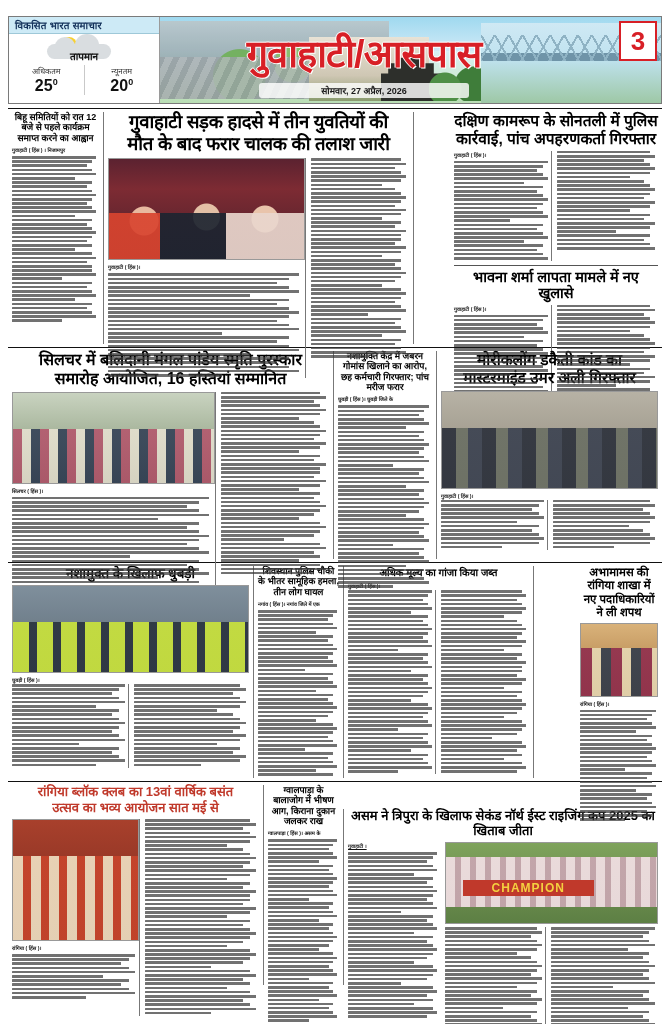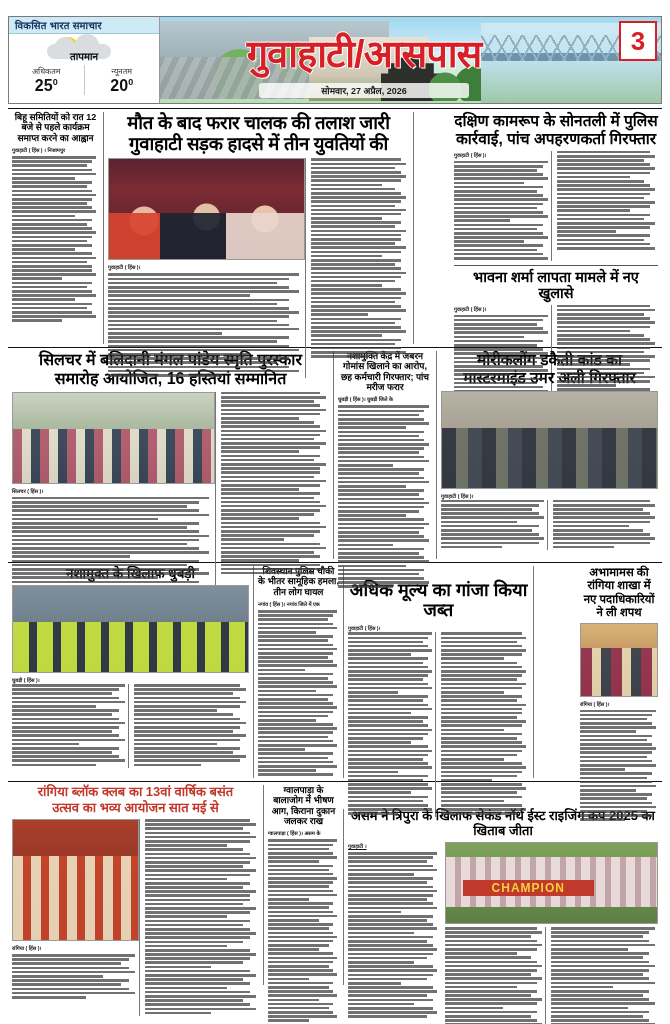--- a/index.html
+++ b/index.html
@@ -204,22 +204,22 @@
             <div class="ln s3"></div>
             <div class="ln"></div>
           <div class="ln s2"></div>
             <div class="ln"></div>
             <div class="ln s1"></div>
             <div class="ln s4"></div>
         </div>
       </div>
 
       <div class="col vline" style="width:310px;">
+        <div class="hl lead">गुवाहाटी सड़क हादसे में तीन युवतियों की</div>
         <div class="hl lead" style="margin-top:1px;">मौत के बाद फरार चालक की तलाश जारी</div>
-        <div class="hl lead">गुवाहाटी सड़क हादसे में तीन युवतियों की</div>
         <div class="row" style="margin-top:4px;">
           <div style="width:202px;">
             <div class="photo ph-women" style="height:100px;"></div>
             <div class="byline" style="margin-top:3px;">गुवाहाटी ( हिंस )।</div>
             <div class="body-text" style="margin-top:2px;">
               <div class="ln s1"></div>
                 <div class="ln"></div>
                 <div class="ln s2"></div>
                 <div class="ln"></div>
               <div class="ln s1"></div>
@@ -714,21 +714,21 @@
             <div class="ln"></div>
             <div class="ln s2"></div>
           <div class="ln"></div>
             <div class="ln s1"></div>
             <div class="ln s3"></div>
             <div class="ln"></div>
         </div>
       </div>
 
       <div class="col vline" style="width:190px;">
-        <div class="hl sub" style="font-size:18px;margin-top:14px;">अधिक मूल्य का गांजा किया जब्त</div>
+        <div class="hl sub" style="font-size:10px;margin-top:1px;">अधिक मूल्य का गांजा किया जब्त</div>
         <div class="byline" style="margin-top:4px;">गुवाहाटी ( हिंस )।</div>
         <div class="row">
           <div style="width:90px;">
             <div class="body-text">
               <div class="ln s1"></div>
                 <div class="ln"></div>
                 <div class="ln s2"></div>
                 <div class="ln"></div>
               <div class="ln s1"></div>
                 <div class="ln s3"></div>

